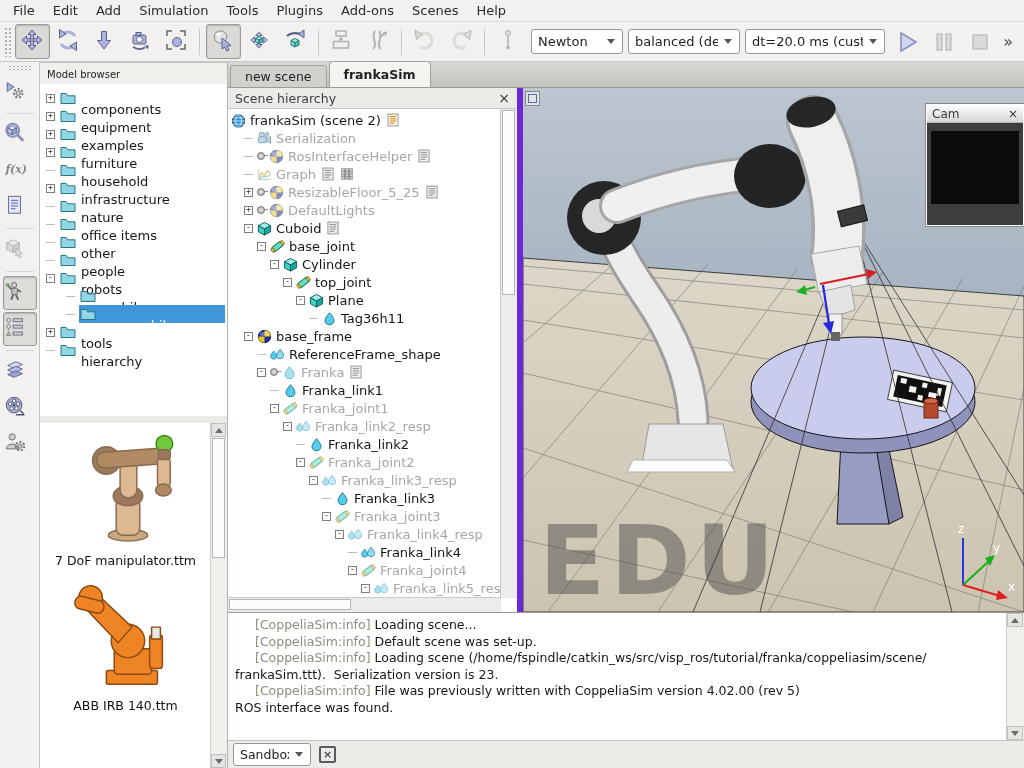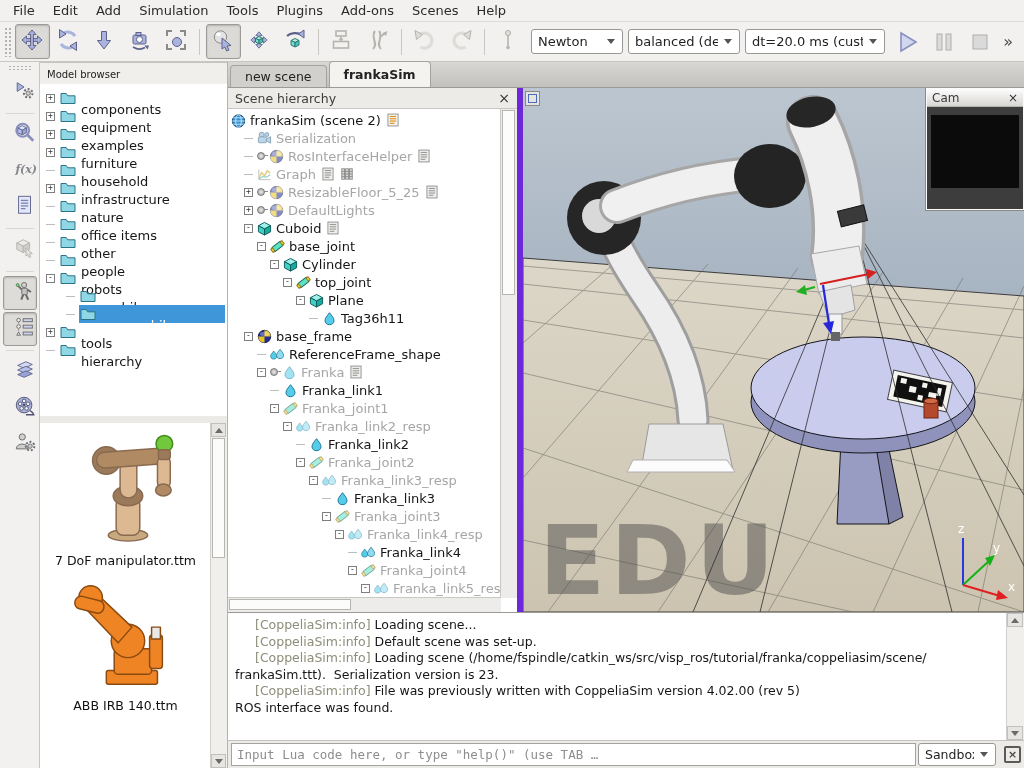--- a/index.html
+++ b/index.html
@@ -24,21 +24,21 @@
                 border-top:5px solid #555;padding-left:0;margin-right:1px;}
   .combo span{overflow:hidden;white-space:nowrap;margin-right:6px;}
   .sim-btn{width:27px;height:27px;display:flex;align-items:center;justify-content:center;flex:none;margin-left:9px;}
   .tb-overflow{margin-left:auto;margin-right:8px;font-size:16px;color:#4a4a4a;}
   
   .leftbar{position:absolute;left:0;top:62px;width:40px;height:706px;background:#f2f1ef;border-right:1px solid #c9c7c3;
            display:flex;flex-direction:column;align-items:center;padding-top:3px;box-sizing:border-box;}
   .lt-handle{width:24px;height:6px;margin-bottom:3px;
      background-image:radial-gradient(#b4b2ae 1px,transparent 1.2px);background-size:4px 3px;}
   .lt-btn{width:32px;height:32px;margin:1px 0;border:1px solid transparent;border-radius:3px;
-          display:flex;align-items:center;justify-content:flex-end;flex:none;}
+          display:flex;align-items:center;justify-content:flex-start;flex:none;}
   .lt-btn.active{background:#dedcd8;border-color:#9c9a96;box-shadow:inset 0 1px 2px rgba(0,0,0,.18);}
   .lt-sep{width:28px;height:1px;background:#d8d6d2;margin:3px 0;flex:none;}
   
   .mb-panel{position:absolute;left:40px;top:62px;width:188px;height:706px;background:#fff;
             border-right:1px solid #b5b3af;box-sizing:border-box;}
   .mb-header{height:22px;background:#f0efec;border-bottom:1px solid #c6c4c0;border-top:1px solid #c6c4c0;
              display:flex;align-items:center;padding:0 7px;font-size:10px;color:#222;}
   .mb-tree{position:absolute;top:22px;left:0;right:0;height:332px;background:#fff;overflow:hidden;
            padding-top:5px;border-bottom:1px solid #c6c4c0;}
   .mb-row{height:18px;display:flex;align-items:center;font-size:13px;color:#161616;}
@@ -82,21 +82,21 @@
   .dot{width:6px;height:6px;border-radius:50%;flex:none;background:radial-gradient(#ececec,#9a9a9a);
        border:1px solid #787878;margin-right:4px;position:relative;}
   .dot:after{content:"";position:absolute;left:6px;top:2px;width:4px;height:1px;background:#8a8a8a;}
   .sh-vscroll{position:absolute;top:21px;right:0;width:16px;bottom:14px;background:#edecea;border-left:1px solid #cac8c4;}
   .sh-hscroll{position:absolute;left:0;right:16px;bottom:0;height:14px;background:#edecea;border-top:1px solid #cac8c4;}
   
   .viewport{position:absolute;left:523px;top:88px;width:501px;height:524px;overflow:hidden;background:#9aa8b8;}
   .view-btn{position:absolute;left:2px;top:3px;width:15px;height:15px;background:#e6e4e1;border:1px solid #8c8a86;
             box-sizing:border-box;display:flex;align-items:center;justify-content:center;}
   .view-btn i{display:block;width:7px;height:7px;border:1px solid #4d6cb8;}
-  .cam-window{position:absolute;top:0;right:0;width:98px;height:122px;background:#3d3d3d;
+  .cam-window{position:absolute;top:16px;right:0;width:98px;height:122px;background:#3d3d3d;
               border:1px solid #fafafa;outline:1px solid #8c8a86;box-sizing:border-box;}
   .cam-titlebar{height:17px;background:linear-gradient(#fdfdfd,#d8d6d2);display:flex;align-items:center;
                 padding:0 5px;font-size:12px;color:#3a3a3a;border-bottom:1px solid #b5b3af;}
   .cam-close{margin-left:auto;font-size:12px;color:#333;line-height:12px;}
   .cam-black{position:absolute;left:4px;right:4px;top:26px;height:73px;background:#0b0b0b;}
   
   .console{position:absolute;left:228px;top:612px;width:796px;height:128px;background:#fff;
            border-top:1px solid #9c9a96;box-sizing:border-box;}
   .console-text{position:absolute;left:0;top:0;right:17px;bottom:0;padding:4px 7px;overflow:hidden;}
   .console-line{font-size:12.5px;line-height:16.5px;white-space:pre;color:#161616;}
@@ -1128,21 +1128,20 @@
       <div class="scr-btn" style="top:0;width:16px">
           <i class="tri-up"></i>
         </div>
       <div class="scr-btn" style="bottom:0;width:16px">
           <i class="tri-dn"></i>
         </div>
     </div>
   </div>
 
   <div class="statusbar">
-    <input class="lua-input" type="text" placeholder="Input Lua code here, or type &quot;help()&quot; (use TAB …" style="">
     <div class="combo script-combo">
       <span>Sandbox script</span>
       <i class="arrow"></i>
     </div>
     <div class="console-x">×</div>
   </div>
 
 </div>
 
 </body></html>

